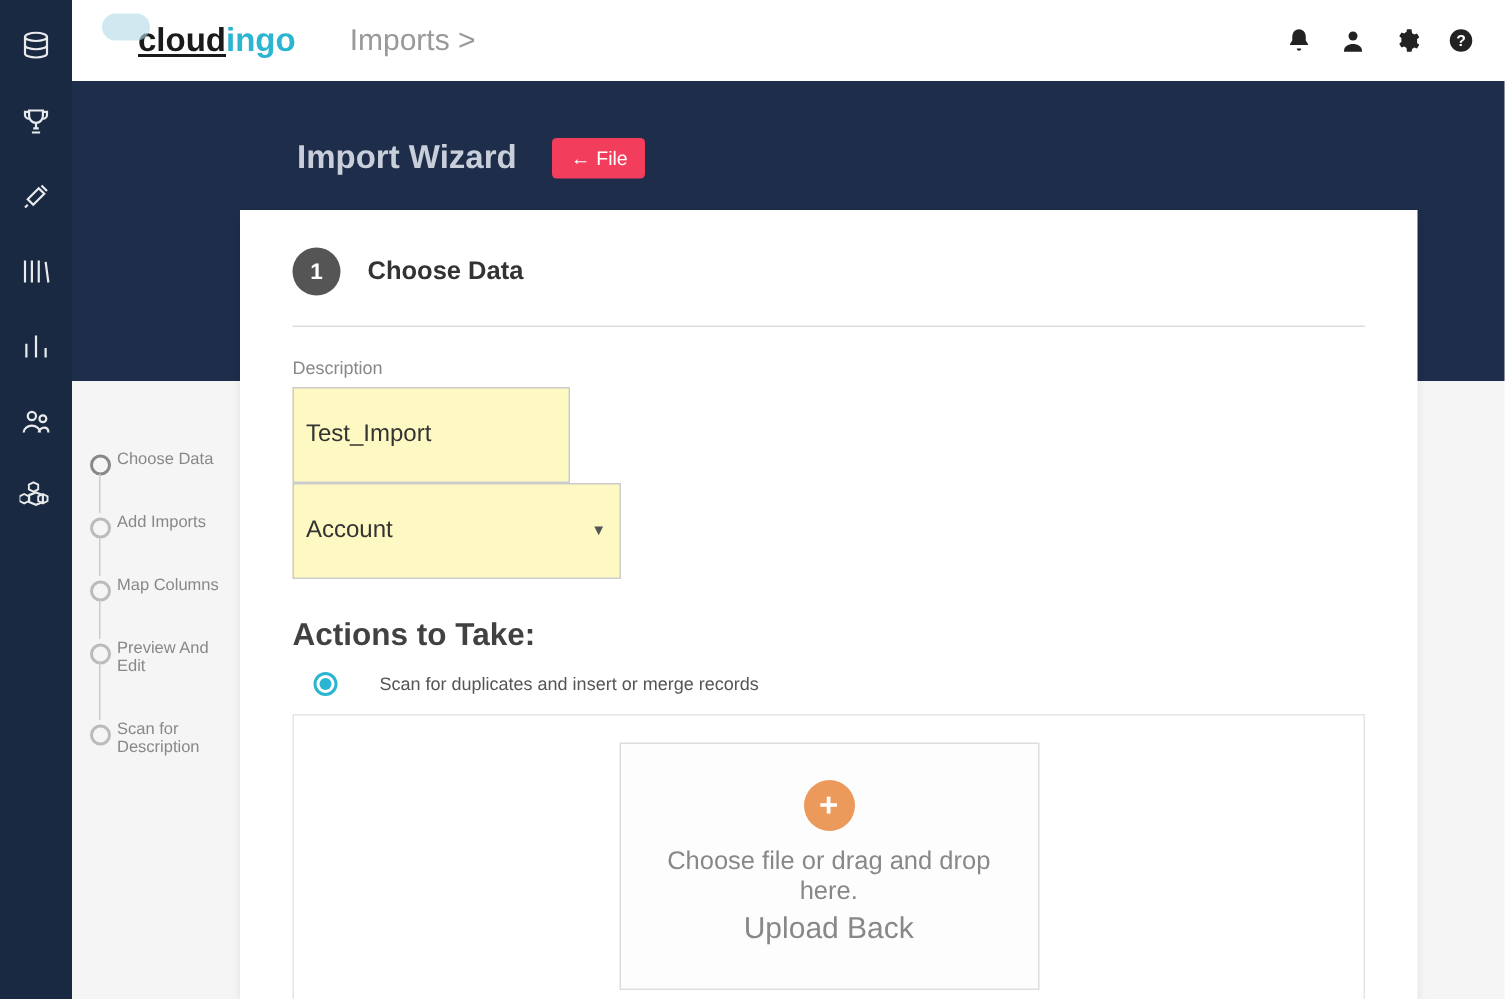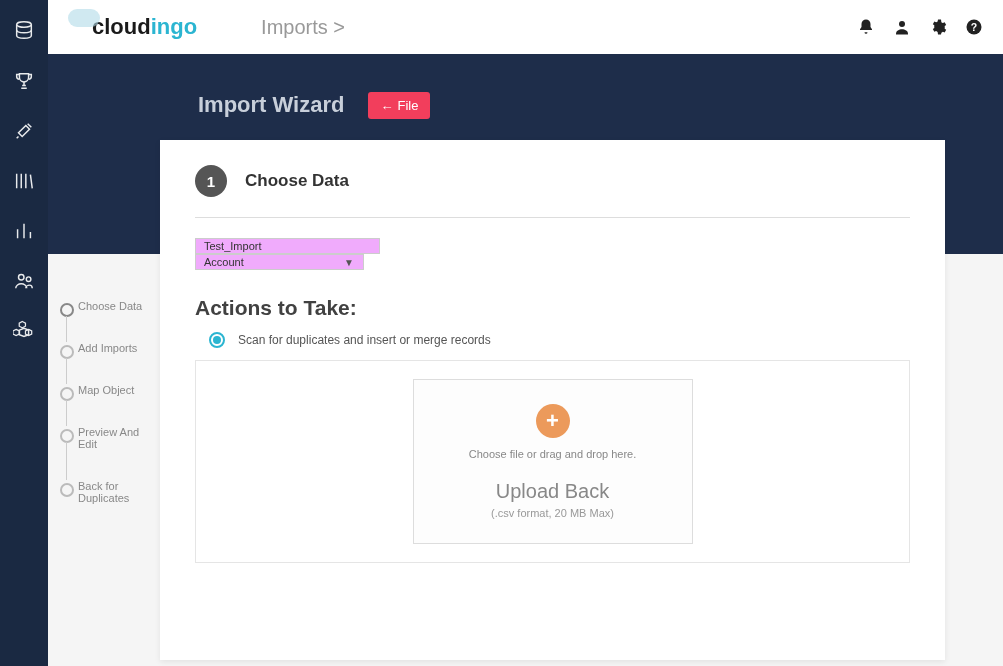--- a/index.html
+++ b/index.html
@@ -1,47 +1,47 @@
 <!DOCTYPE html>
 <html><head>
 <meta charset="utf-8">
 <style>
   * { box-sizing: border-box; margin: 0; padding: 0; }
   body { font-family: Arial, Helvetica, sans-serif; font-size: 13px; color: #333; background: #f5f5f5; width: 1003px; height: 666px; overflow: hidden; }
   .left-rail { position: absolute; left: 0; top: 0; bottom: 0; width: 48px; background: #1a2942; display: flex; flex-direction: column; align-items: center; padding-top: 20px; gap: 28px; }
   .left-rail .rail-icon { color: #fff; width: 22px; height: 22px; cursor: pointer; opacity: 0.9; }
   .topbar { position: absolute; left: 48px; top: 0; right: 0; height: 54px; background: #fff; display: flex; align-items: center; padding: 0 20px; }
   .logo { display: flex; align-items: center; font-size: 22px; font-weight: 700; }
-  .logo .cloud { color: #1a1a1a; }
+  .logo .cloud { color: #1a1a1a; text-decoration: underline; }
   .logo .ingo { color: #2bb5d1; }
   .logo-cloud-shape { width: 32px; height: 18px; background: #b0dbe8; border-radius: 10px; margin-right: -8px; margin-top: -18px; position: relative; opacity:0.6;}
-  .breadcrumb { margin-left: 64px; font-size: 20px; color: #999; font-weight: 400; }
+  .breadcrumb { margin-left: 36px; font-size: 20px; color: #999; font-weight: 400; }
   .topbar-right { margin-left: auto; display: flex; gap: 18px; color: #222; }
   .topbar-right svg { width: 18px; height: 18px; cursor: pointer; }
   .hero { position: absolute; left: 48px; top: 54px; right: 0; height: 200px; background: #1e2d4a; }
   .hero-inner { padding: 38px 80px 0 150px; display:flex; align-items:flex-start; gap:24px;}
   .hero-title { color: #c8cfda; font-size: 22px; font-weight: 600; }
   .back-btn { background: #f23e5c; color: #fff; border: none; border-radius: 3px; padding: 6px 12px; font-size: 13px; cursor: pointer; display:inline-flex; align-items:center; gap:4px;}
   .card { position: absolute; left: 160px; top: 140px; width: 785px; background: #fff; box-shadow: 0 2px 6px rgba(0,0,0,0.08); padding: 25px 35px 30px 35px; min-height: 520px; }
   .step-head { display: flex; align-items: center; gap: 18px; border-bottom: 1px solid #ddd; padding-bottom: 20px; margin-bottom: 20px;}
   .step-circle { width: 32px; height: 32px; border-radius: 50%; background: #555; color: #fff; display: flex; align-items: center; justify-content: center; font-weight: bold; font-size: 15px;}
   .step-title { font-size: 17px; font-weight: 700; color: #333; }
   .field-label { font-size: 12px; color: #888; margin-bottom: 6px; margin-top: 8px;}
-  .text-input { width: 185px; padding: 1px 8px; border: 1px solid #ccc; font-size: 11px; color:#333; background:#f0abfc;}
-  .select-wrap { position: relative; width: 169px; }
+  .text-input { width: 185px; padding: 22px 8px; border: 1px solid #ccc; font-size: 16px; color:#333; background:#fef9c3;}
+  .select-wrap { position: relative; width: 219px; }
   .select-wrap .text-input { width:100%; padding-right: 24px; }
   .select-caret { position: absolute; right: 10px; top: 50%; transform: translateY(-50%); pointer-events: none; color:#555; font-size:10px;}
   .section-title { font-size: 21px; font-weight: 600; color: #414141; margin-top: 26px; margin-bottom: 12px;}
-  .radio-row { display: flex; align-items: center; gap: 13px; margin-left: 14px; margin-bottom: 10px; font-size: 12px; color:#555;}
+  .radio-row { display: flex; align-items: center; gap: 28px; margin-left: 14px; margin-bottom: 10px; font-size: 12px; color:#555;}
   .radio { width: 16px; height: 16px; border: 2px solid #2bb5d1; border-radius: 50%; position: relative; cursor:pointer;}
   .radio.selected::after { content:''; position:absolute; left:2px; top:2px; width:8px; height:8px; background:#2bb5d1; border-radius:50%; }
   .upload-zone-outer { border: 1px solid #e5e5e5; margin-top: 12px; padding: 18px; }
   .upload-zone { border: 1px solid #ddd; background: #fdfdfd; width: 280px; margin: 0 auto; padding: 24px 12px; text-align: center; cursor:pointer;}
   .upload-plus { width: 34px; height: 34px; border-radius: 50%; background: #ec9a5b; color:#fff; display:flex; align-items:center; justify-content:center; margin: 0 auto 10px auto; font-size:22px; font-weight:bold;}
-  .upload-hint { font-size: 11px; color: #888; margin-bottom: 20px;}
+  .upload-hint { font-size: 17px; color: #888; margin-bottom: 4px;}
   .upload-text { font-size: 20px; color: #888; font-weight: 500; margin-bottom: 4px;}
   .upload-sub { font-size: 11px; color: #999;}
   .stepper { position: absolute; left: 60px; top: 300px; width: 90px; font-size: 11px; color: #888;}
   .step-item { position: relative; padding-left: 18px; margin-bottom: 30px; cursor:pointer;}
   .step-item::before { content:''; position:absolute; left:0; top:3px; width:10px; height:10px; border:2px solid #bbb; border-radius:50%; background:#f5f5f5;}
   .step-item.active::before { border-color:#888; }
   .step-line { position:absolute; left:6px; top:16px; bottom:-30px; width:1px; background:#ccc;}
   .step-item:last-child .step-line { display:none; }
 </style>
 </head>
@@ -110,45 +110,45 @@
     <button class="back-btn">
       <span>←</span>
       <span>File</span>
     </button>
   </div>
 </div>
 
 <div class="stepper">
   <div class="step-item active"><span>Choose Data</span><div class="step-line"></div></div>
   <div class="step-item"><span>Add Imports</span><div class="step-line"></div></div>
-  <div class="step-item"><span>Map Object</span><div class="step-line"></div></div>
+  <div class="step-item"><span>Map Columns</span><div class="step-line"></div></div>
   <div class="step-item"><span>Preview And Edit</span><div class="step-line"></div></div>
-  <div class="step-item"><span>Back for Duplicates</span></div>
+  <div class="step-item"><span>Scan for Description</span></div>
 </div>
 
 <div class="card">
   <div class="step-head">
     <div class="step-circle">1</div>
     <div class="step-title">Choose Data</div>
   </div>
 
+  <div class="field-label">Description</div>
   <input class="text-input" value="Test_Import" style="">
 
   <div class="select-wrap">
     <input class="text-input" readonly="" value="Account" style="">
     <span class="select-caret">▼</span>
   </div>
 
   <div class="section-title">Actions to Take:</div>
   <div class="radio-row">
     <div class="radio selected"></div>
     <span>Scan for duplicates and insert or merge records</span>
   </div>
 
   <div class="upload-zone-outer">
     <div class="upload-zone">
       <div class="upload-plus">+</div>
       <div class="upload-hint">Choose file or drag and drop here.</div>
       <div class="upload-text">Upload Back</div>
-      <div class="upload-sub">(.csv format, 20 MB Max)</div>
     </div>
   </div>
 </div>
 
 </body></html>

